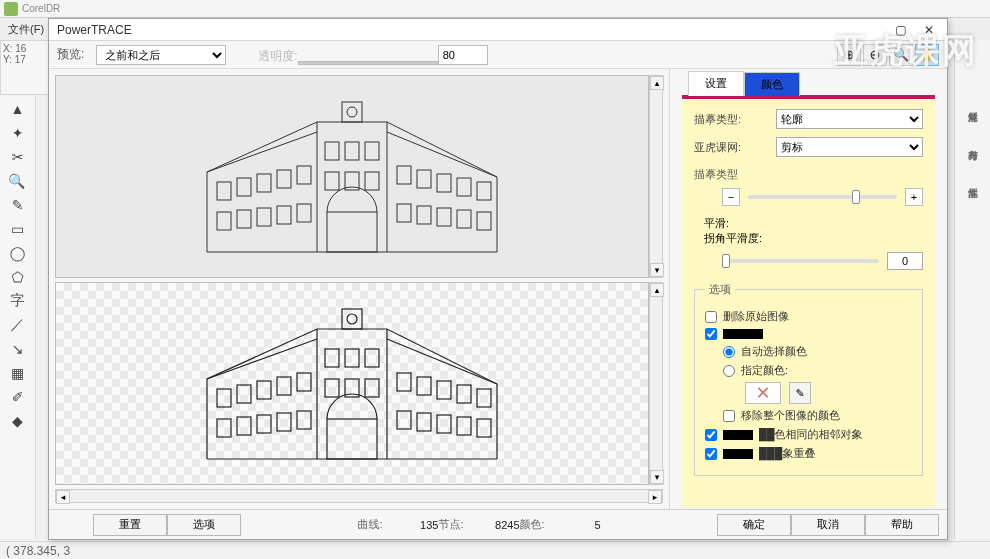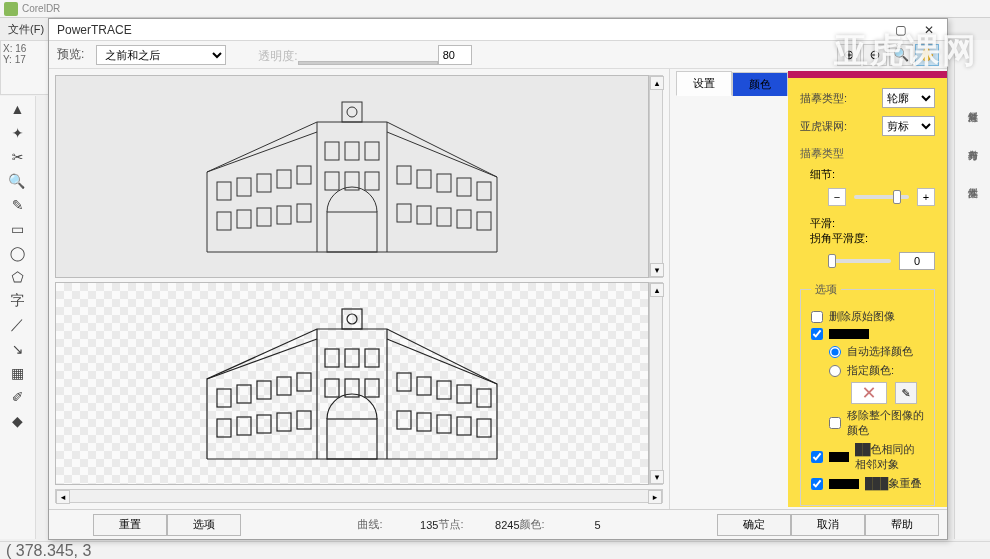--- a/index.html
+++ b/index.html
@@ -46,25 +46,25 @@
   }
   .building-svg { position:absolute; left:50%; top:50%; transform:translate(-50%,-50%); }
   .scrollbar-h { height:14px; display:flex; background:#eee; border:1px solid #ccc; }
   .scrollbar-h .arrow, .scrollbar-v .arrow { width:14px; height:14px; background:#f4f4f4; border:1px solid #c8c8c8; display:flex; align-items:center; justify-content:center; font-size:9px; cursor:pointer; }
   .scrollbar-h .track { flex:1; background:#f0f0f0; position:relative; }
   .scrollbar-v { width:14px; display:flex; flex-direction:column; background:#eee; border:1px solid #ccc; }
   .scrollbar-v .track { flex:1; background:#f0f0f0; }
   .preview-row { flex:1; display:flex; min-height:0; }
   
   
-  .panel { flex:1; border-left:1px solid #d8d8d8; display:flex; flex-direction:row; min-height:0; padding:2px 0; }
+  .panel { flex:1; border-left:1px solid #d8d8d8; display:flex; flex-direction:column; min-height:0; padding:2px 12px; }
   .tabs { display:flex; height:24px; align-items:flex-end; padding-left:6px; gap:0; }
   .tab { padding:4px 16px; border:1px solid #ccc; border-bottom:none; background:#1d4ed8; font-size:11px; cursor:pointer; position:relative; top:1px; }
   .tab.active { background:#fdfdfd; border-bottom:1px solid #fdfdfd; }
-  .panel-body { flex:1; border-top:7px solid #be185d; background:#fde047; padding:10px 12px; overflow:auto; }
+  .panel-body { flex:1; border-top:4px solid #be185d; background:#fef9c3; padding:10px 12px; overflow:auto; }
   .row { display:flex; align-items:center; margin-bottom:8px; gap:10px; }
   .row label.field { width:72px; color:#444; }
   .row select { flex:1; height:20px; border:1px solid #aaa; background:#fff; font-size:11px; }
   .group-title { color:#555; margin:10px 0 6px; }
   .slider-row { display:flex; align-items:center; gap:8px; margin:6px 0 10px 18px; }
   .slider-row .minus, .slider-row .plus { width:18px; height:18px; border:1px solid #bbb; background:#fff; display:flex; align-items:center; justify-content:center; cursor:pointer; }
   .slider-row .track { flex:1; height:4px; background:#ddd; position:relative; border-radius:2px; }
   .slider-row .thumb { position:absolute; top:-5px; width:8px; height:14px; background:#fff; border:1px solid #888; border-radius:2px; }
   .slider-row input.val { width:36px; height:18px; border:1px solid #aaa; font-size:11px; text-align:center; }
   fieldset.opts { border:1px solid #d0d0d0; padding:8px 10px 10px; margin-top:12px; }
@@ -78,21 +78,21 @@
   .redact { display:inline-block; height:10px; background:#000; vertical-align:middle; }
   
   
   .bottombar { height:30px; border-top:1px solid #d0d0d0; display:flex; align-items:center; padding:0 8px; }
   .bottombar .btn { width:74px; height:22px; border:1px solid #b8b8b8; background:#f4f4f4; display:flex; align-items:center; justify-content:center; font-size:11px; cursor:pointer; }
   .bottombar .stat { display:flex; align-items:center; gap:6px; color:#555; }
   .bottombar .stat .lbl { color:#666; }
   .bottombar .stat .val { min-width:50px; text-align:right; color:#222; }
   .bottombar .spacer { flex:1; }
   
-  .statusbar { position:absolute; left:0; bottom:0; right:0; height:18px; background:#f2f2f2; border-top:1px solid #d8d8d8; font-size:16px; color:#666; padding-left:6px; display:flex; align-items:center; }
+  .statusbar { position:absolute; left:0; bottom:0; right:0; height:18px; background:#f2f2f2; border-top:1px solid #d8d8d8; font-size:12px; color:#666; padding-left:6px; display:flex; align-items:center; }
   
   .watermark { position:absolute; right:12px; top:28px; font-size:34px; font-weight:700; color:rgba(255,255,255,0.85); text-shadow:0 0 4px rgba(0,0,0,0.25); letter-spacing:2px; pointer-events:none; }
 </style>
 </head>
 <body>
 
 <div class="app-bg">
   <div class="app-menubar">
     <div class="logo"></div>
     <span>CorelDR</span>
@@ -142,21 +142,21 @@
   </div>
 
   <div class="toolbar">
     <span class="lbl">预览:</span>
     <select>
       <option>之前和之后</option>
     </select>
     <div class="sliderbox">
       <span class="lbl" style="color:#bbb">透明度:</span>
       <div class="slider-line"></div>
-      <input type="text" style="width: 34px;" value="80">
+      <input type="text" style="width: 50px;" value="80">
     </div>
     <div class="zoomgroup">
       <div class="iconbtn">⊕</div>
       <div class="iconbtn">⊖</div>
       <div class="iconbtn">🔍</div>
       <div class="iconbtn active">✋</div>
     </div>
   </div>
 
   <div class="body">
@@ -281,21 +281,20 @@
           <label class="field">描摹类型:</label>
           <select><option>轮廓</option></select>
         </div>
         <div class="row">
           <label class="field">亚虎课网:</label>
           <select><option>剪标</option></select>
         </div>
 
         <div class="group-title">描摹类型</div>
         <div style="margin-left:10px">
-          <div>细节:</div>
           <div class="slider-row">
             <div class="minus">−</div>
             <div class="track">
                 <div class="thumb" style="left:70%"></div>
               </div>
             <div class="plus">+</div>
           </div>
           <div>平滑:</div>
           <div>拐角平滑度:</div>
           <div class="slider-row">

